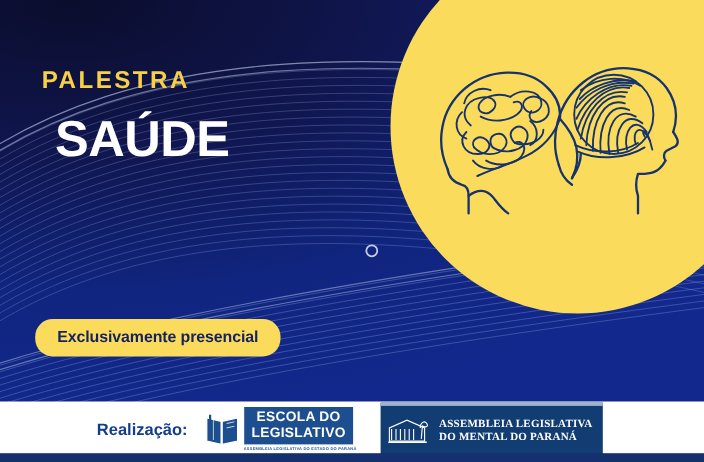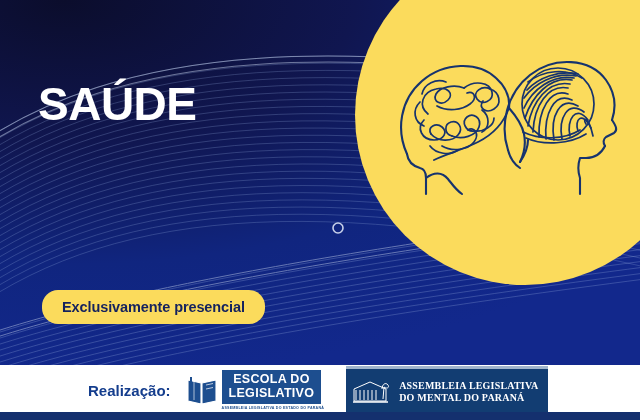--- a/index.html
+++ b/index.html
@@ -48,35 +48,36 @@
     letter-spacing:2.2px;
     line-height:1;
   }
   .title {
     color:#ffffff;
     font-size:46px;
     font-weight:bold;
     letter-spacing:-0.5px;
     line-height:1.05;
     margin-top:18px;
+    margin-left:12px;
   }
   .title .l2 { display:block; }
   .subtitle {
     color:#ffffff;
     font-size:26px;
     font-style:italic;
     font-weight:normal;
     letter-spacing:-0.2px;
     margin-top:12px;
     white-space:nowrap;
   }
   
   .badge {
     position:absolute;
-    left:42px; top:290px;
+    left:32px; top:290px;
     background:#fbdb5c;
     color:#14225e;
     font-size:14.5px;
     font-weight:bold;
     letter-spacing:-0.1px;
     padding:9px 20px;
     border-radius:16px;
     white-space:nowrap;
   }
   
@@ -267,20 +268,21 @@
         <path d="M204,82 C200,76 206,72 211,94"></path>
         <path d="M146,40 C162,28 184,26 200,36"></path>
         <path d="M141,90 C158,98 182,98 198,88"></path>
         <path d="M144,96 C162,104 188,102 204,92"></path>
       </g>
       <path d="M138,120 C142,114 146,106 146,98"></path>
     </g>
   </svg>
 
   <div class="content">
+    <div class="eyebrow">PALESTRA</div>
     <div class="title">
       <span>SAÚDE</span>
     </div>
   </div>
 
   <div class="badge">Exclusivamente presencial</div>
 
   <div class="footer">
     <div class="realiza">Realização:</div>
 

